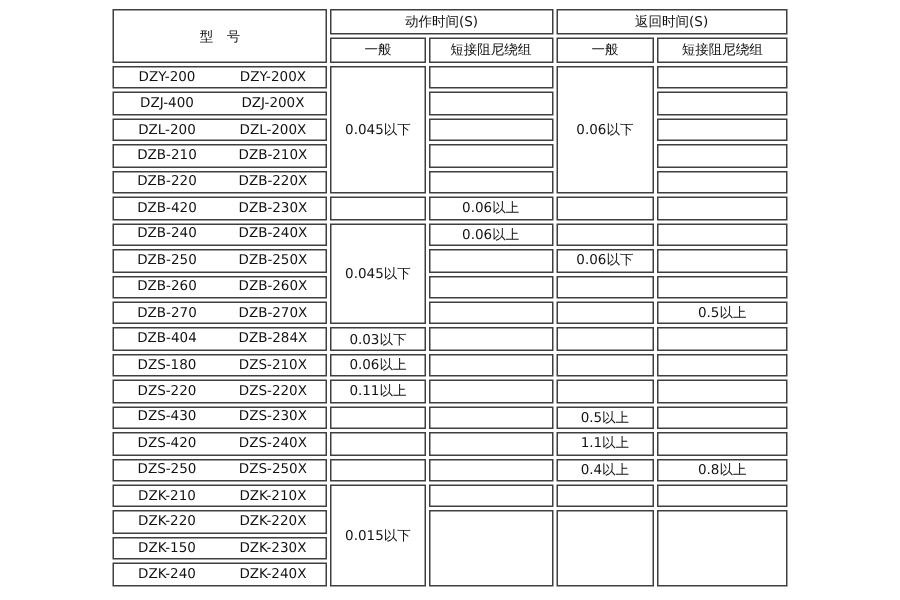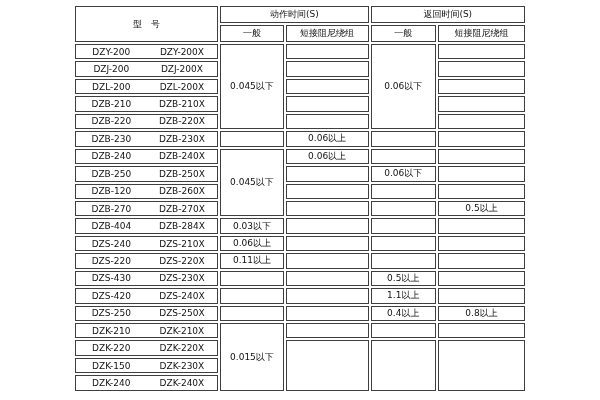--- a/index.html
+++ b/index.html
@@ -62,21 +62,21 @@
           </div>
         </td>
       <td rowspan="5">0.045以下</td>
       <td></td>
       <td rowspan="5">0.06以下</td>
       <td></td>
     </tr>
     <tr>
       <td>
           <div class="mrow">
-            <span>DZJ-200</span>
+            <span>DZJ-400</span>
             <span>DZJ-200X</span>
           </div>
         </td>
       <td></td>
       <td></td>
     </tr>
     <tr>
       <td>
           <div class="mrow">
             <span>DZL-200</span>
@@ -102,21 +102,21 @@
             <span>DZB-220</span>
             <span>DZB-220X</span>
           </div>
         </td>
       <td></td>
       <td></td>
     </tr>
     <tr>
       <td>
           <div class="mrow">
-            <span>DZB-230</span>
+            <span>DZB-420</span>
             <span>DZB-230X</span>
           </div>
         </td>
       <td></td>
       <td>0.06以上</td>
       <td></td>
       <td></td>
     </tr>
     <tr>
       <td>
@@ -137,21 +137,21 @@
             <span>DZB-250X</span>
           </div>
         </td>
       <td></td>
       <td>0.06以下</td>
       <td></td>
     </tr>
     <tr>
       <td>
           <div class="mrow">
-            <span>DZB-120</span>
+            <span>DZB-260</span>
             <span>DZB-260X</span>
           </div>
         </td>
       <td></td>
       <td></td>
       <td></td>
     </tr>
     <tr>
       <td>
           <div class="mrow">
@@ -171,21 +171,21 @@
           </div>
         </td>
       <td>0.03以下</td>
       <td></td>
       <td></td>
       <td></td>
     </tr>
     <tr>
       <td>
           <div class="mrow">
-            <span>DZS-240</span>
+            <span>DZS-180</span>
             <span>DZS-210X</span>
           </div>
         </td>
       <td>0.06以上</td>
       <td></td>
       <td></td>
       <td></td>
     </tr>
     <tr>
       <td>

